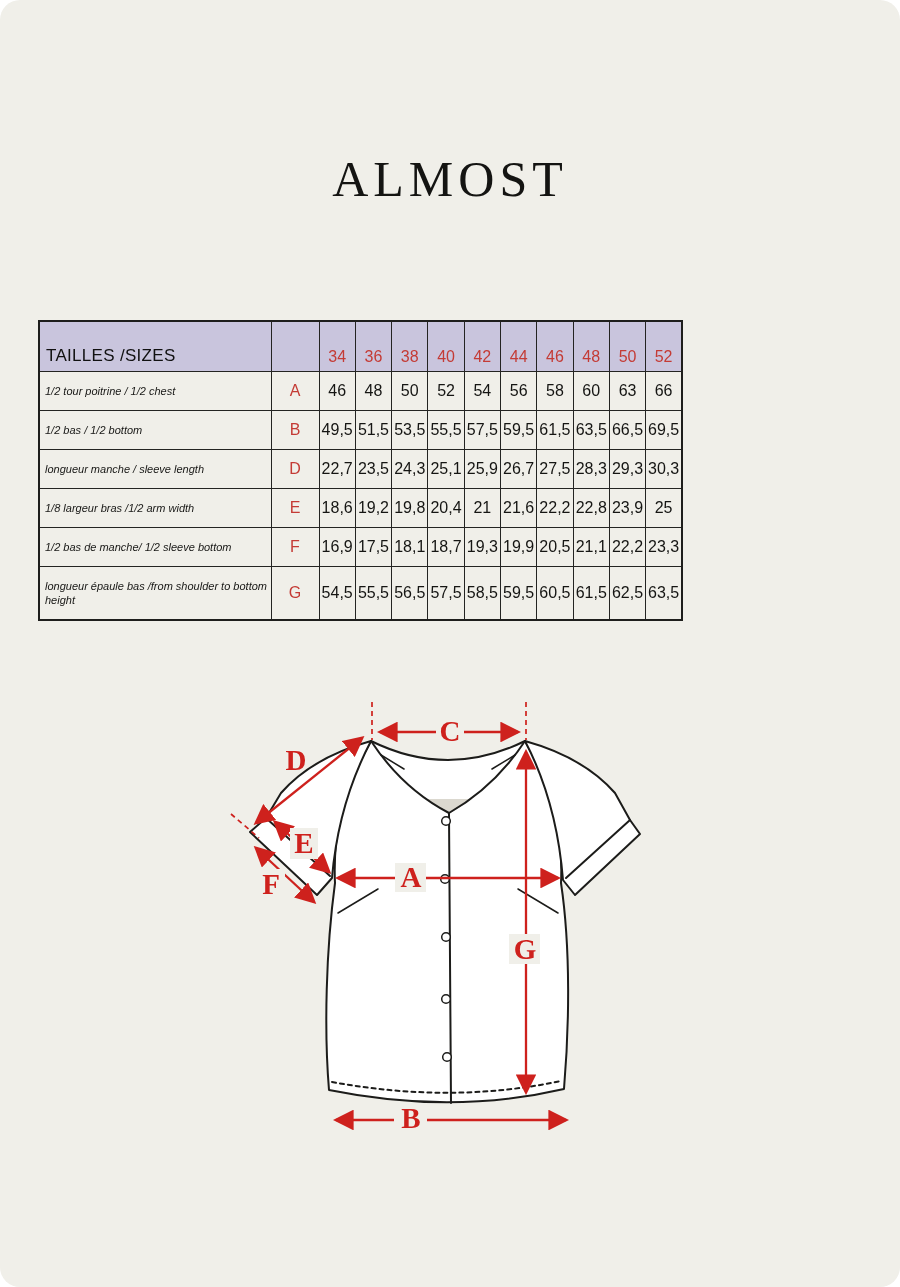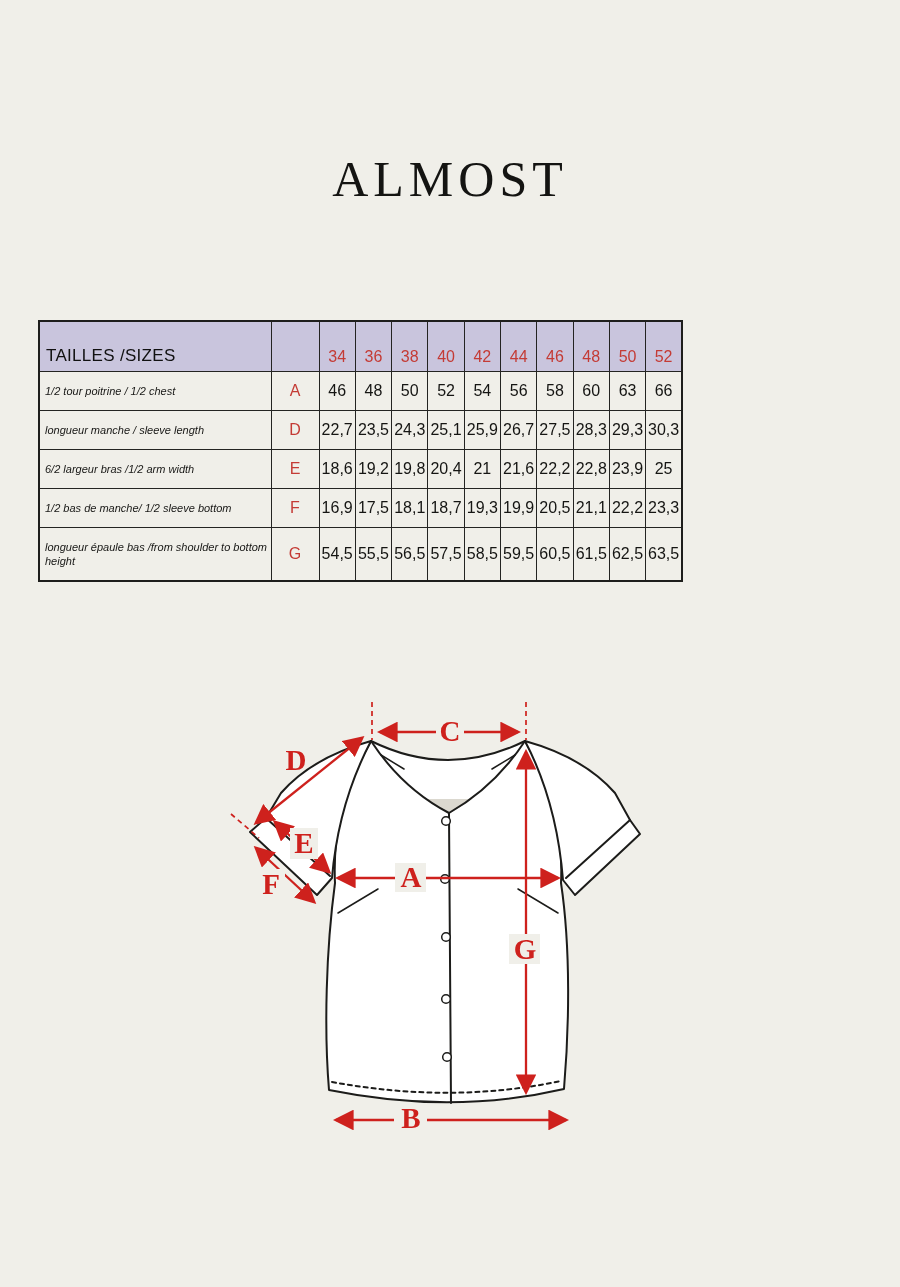--- a/index.html
+++ b/index.html
@@ -9,20 +9,21 @@
     --table-red:#c43b35;
     --arrow-red:#ce211d;
   }
   html,body{margin:0;padding:0;}
   .page{
     position:relative;
     width:900px;height:1287px;
     background:var(--bg);
     font-family:"Liberation Sans",sans-serif;
     overflow:hidden;
+    border-radius:20px;
   }
   .brand-title{
     position:absolute;top:150px;left:0;width:100%;
     margin:0;text-align:center;
     font-family:"Liberation Serif",serif;
     font-weight:400;font-size:50px;letter-spacing:5px;
     color:#141412;
   }
   .subtitle{
     position:absolute;top:252px;left:0;width:100%;
@@ -119,35 +120,49 @@
           <td>50</td>
           <td>52</td>
           <td>54</td>
           <td>56</td>
           <td>58</td>
           <td>60</td>
           <td>63</td>
           <td>66</td>
         </tr>
         <tr>
+          <td class="cell-label">1/2 bas / 1/2 bottom</td>
+          <td class="cell-letter">B</td>
+          <td>49,5</td>
+          <td>51,5</td>
+          <td>53,5</td>
+          <td>55,5</td>
+          <td>57,5</td>
+          <td>59,5</td>
+          <td>61,5</td>
+          <td>63,5</td>
+          <td>66,5</td>
+          <td>69,5</td>
+        </tr>
+        <tr>
           <td class="cell-label">longueur manche  / sleeve length</td>
           <td class="cell-letter">D</td>
           <td>22,7</td>
           <td>23,5</td>
           <td>24,3</td>
           <td>25,1</td>
           <td>25,9</td>
           <td>26,7</td>
           <td>27,5</td>
           <td>28,3</td>
           <td>29,3</td>
           <td>30,3</td>
         </tr>
         <tr>
-          <td class="cell-label">6/2 largeur bras /1/2  arm width</td>
+          <td class="cell-label">1/8 largeur bras /1/2  arm width</td>
           <td class="cell-letter">E</td>
           <td>18,6</td>
           <td>19,2</td>
           <td>19,8</td>
           <td>20,4</td>
           <td>21</td>
           <td>21,6</td>
           <td>22,2</td>
           <td>22,8</td>
           <td>23,9</td>

